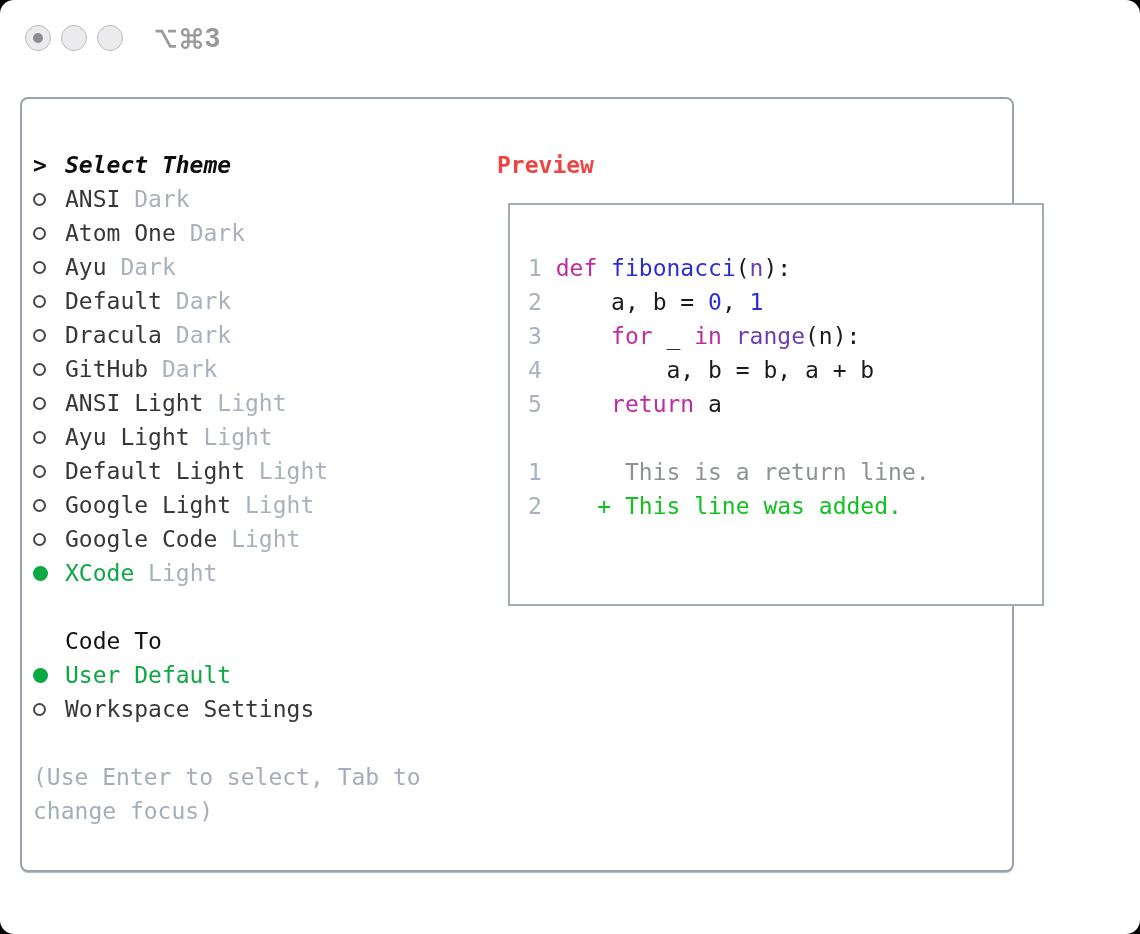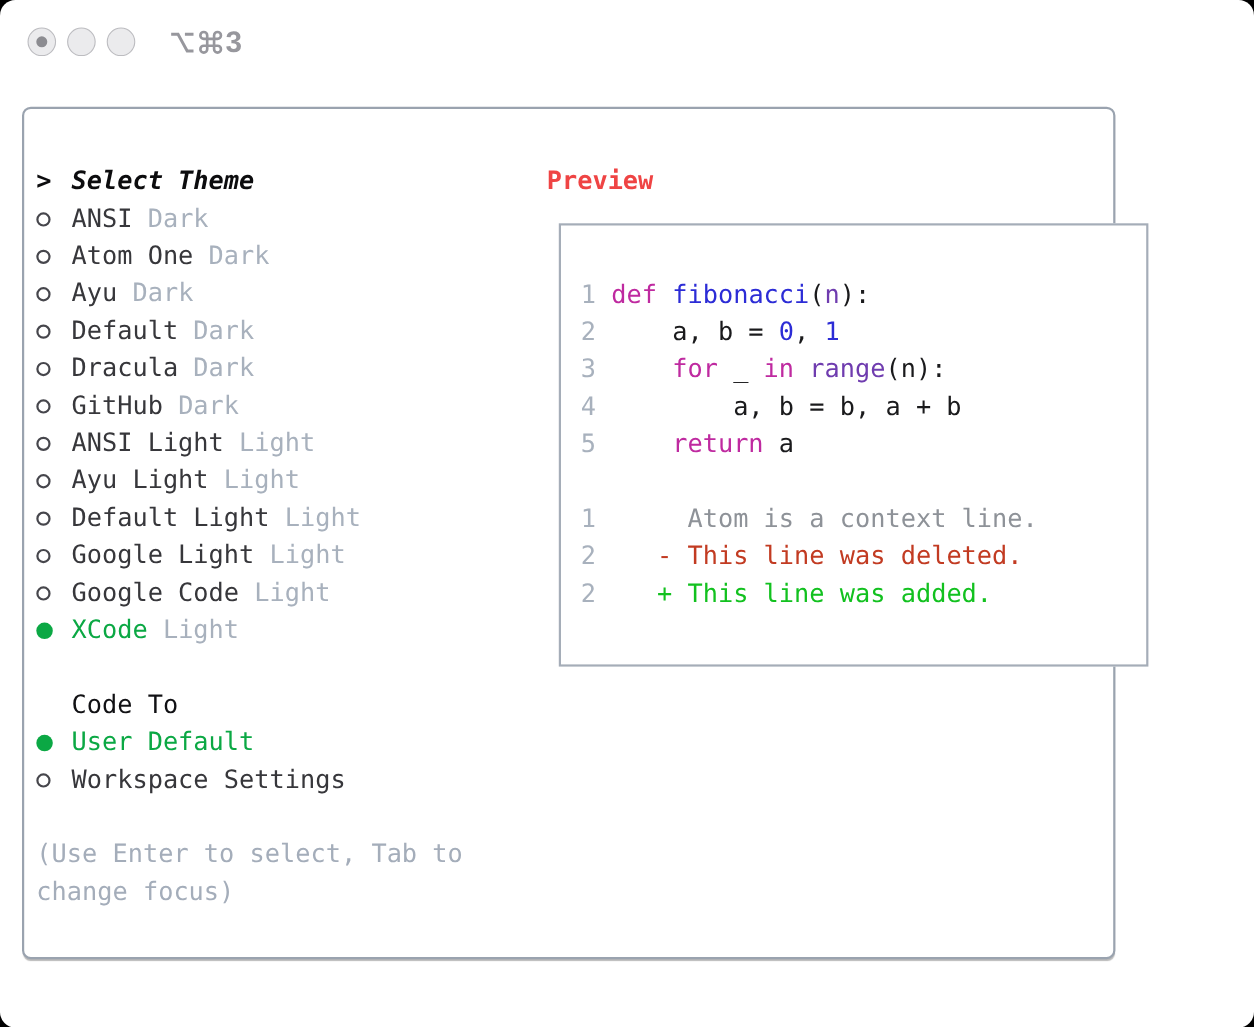--- a/index.html
+++ b/index.html
@@ -111,20 +111,19 @@
 
     <div class="preview-title">Preview</div>
     <div class="preview-box">
       <div>
           <div class="cline"><span class="lnum">1 </span><span class="seg-kw">def</span><span class="seg-p"> </span><span class="seg-fn">fibonacci</span><span class="seg-p">(</span><span class="seg-param">n</span><span class="seg-p">):</span></div>
           <div class="cline"><span class="lnum">2 </span><span class="seg-p">    a, b = </span><span class="seg-lit">0</span><span class="seg-p">, </span><span class="seg-lit">1</span></div>
           <div class="cline"><span class="lnum">3 </span><span class="seg-p">    </span><span class="seg-kw">for</span><span class="seg-p"> _ </span><span class="seg-kw">in</span><span class="seg-p"> </span><span class="seg-call">range</span><span class="seg-p">(n):</span></div>
           <div class="cline"><span class="lnum">4 </span><span class="seg-p">        a, b = b, a + b</span></div>
           <div class="cline"><span class="lnum">5 </span><span class="seg-p">    </span><span class="seg-kw">return</span><span class="seg-p"> a</span></div>
           <div class="cline"></div>
-          <div class="cline"><span class="lnum">1</span><span class="diff-context">      Atom is a context line.</span></div>
-          <div class="cline"><span class="lnum">2</span><span class="diff-deleted">    - This line was deleted.</span></div>
+          <div class="cline"><span class="lnum">1</span><span class="diff-context">      This is a return line.</span></div>
           <div class="cline"><span class="lnum">2</span><span class="diff-added">    + This line was added.</span></div>
         </div>
     </div>
 
   </div>
 </div>
 
 </body></html>

